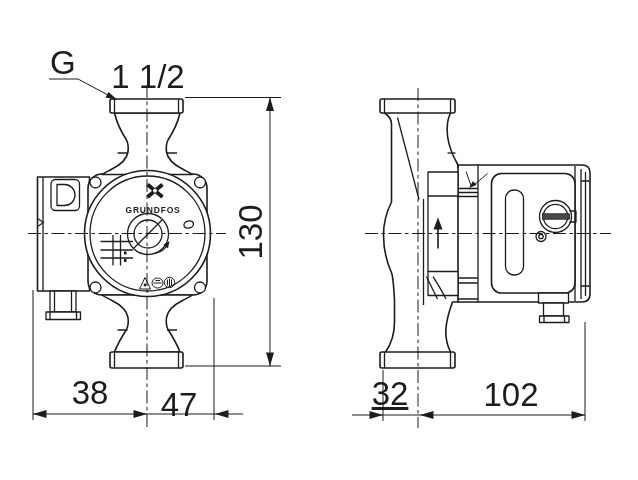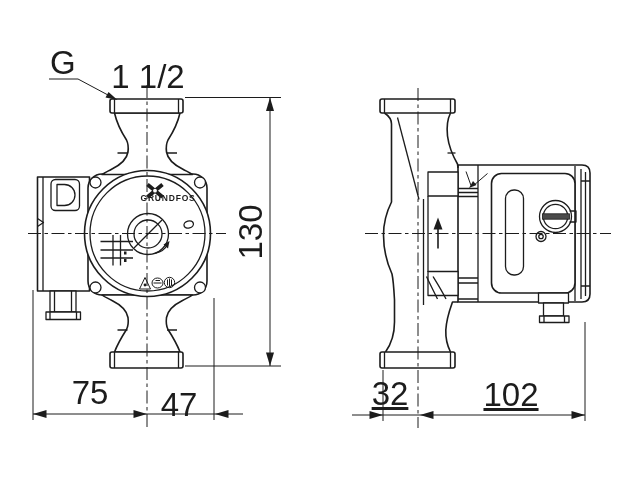--- a/index.html
+++ b/index.html
@@ -209,19 +209,19 @@
     <g>
       <path class="ln w1" d="M49,79 H78 L114.5,98.5"></path>
       <polygon class="arr" points="117.5,100 105.5,97.5 108.5,92"></polygon>
     </g>
   </g>
 </svg>
 
 <div class="lbl dim" style="left:50px;top:44px;">G</div>
 <div class="lbl dim" style="left:108px;top:58px;width:80px;">1 1/2</div>
 <div class="lbl dim rot" style="left:216px;top:213px;width:70px;">130</div>
-<div class="lbl dim" style="left:60px;top:374px;width:60px;">75</div>
+<div class="lbl dim" style="left:60px;top:374px;width:60px;">38</div>
 <div class="lbl dim" style="left:149px;top:386px;width:60px;">47</div>
 <div class="lbl dim" style="left:362px;top:375px;width:56px;text-decoration:underline;">32</div>
-<div class="lbl dim" style="left:477px;top:376px;width:68px;text-decoration:underline;">102</div>
-<div class="lbl brand" style="left:123px;top:194px;width:60px;margin-left:15px;">GRUNDFOS</div>
+<div class="lbl dim" style="left:477px;top:376px;width:68px;">102</div>
+<div class="lbl brand" style="left:123px;top:206px;width:60px;">GRUNDFOS</div>
 
 </div>
 
 </body></html>

